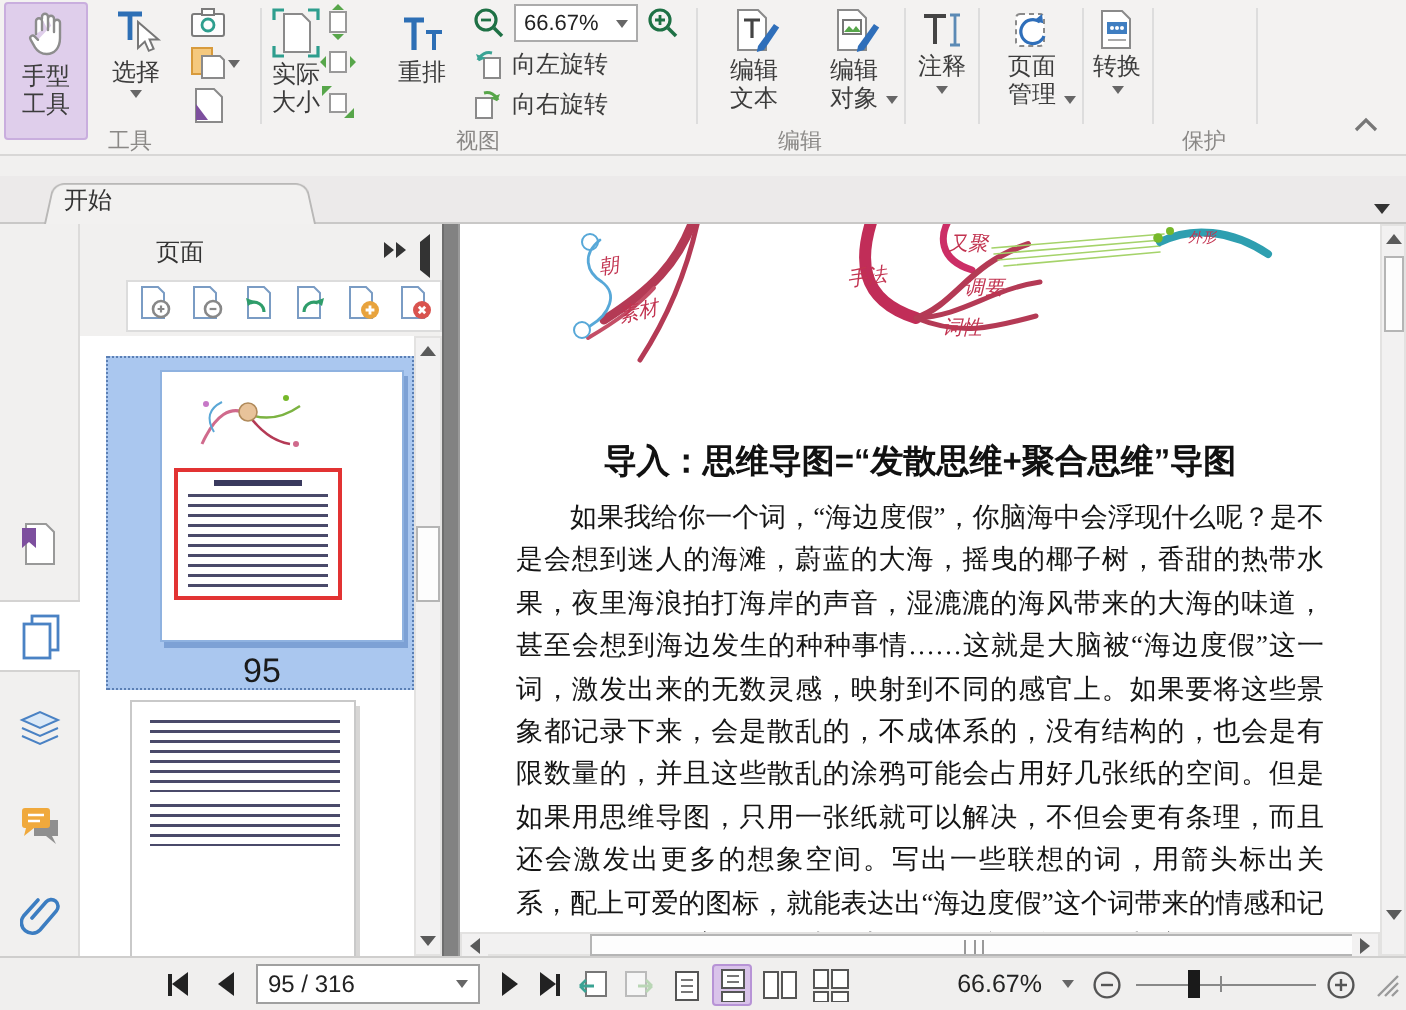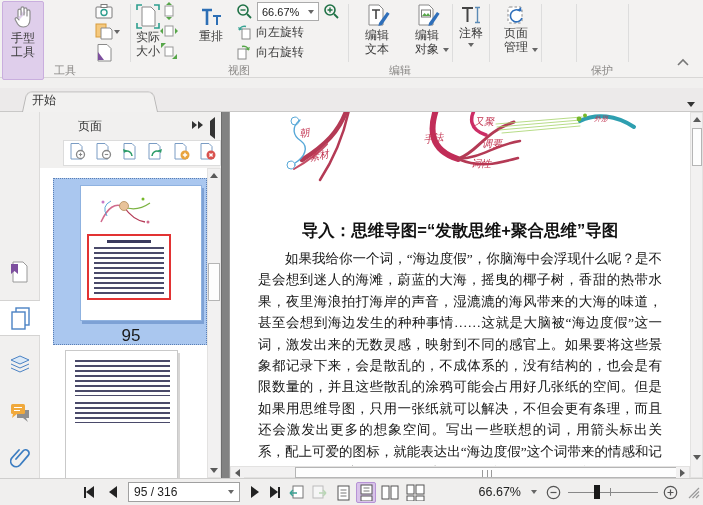--- a/index.html
+++ b/index.html
@@ -61,28 +61,36 @@
   .sb-ico { display:flex; align-items:center; justify-content:center; }
   .layout-on { background:#d9c3ea; border:1px solid #b793d6; border-radius:2px; }
   .pagecombo { background:#fff; border:1px solid #a0a0a0; font-size:12px; color:#222; display:flex; align-items:center; padding:0 5px; }
   .pagecombo .caret { margin-left:auto; }
 </style>
 </head>
 <body>
 
 <div class="ribbon abs">
 
-  <div class="rbtn hand-active abs" style="left:2px;top:1px;width:42px;height:79px;padding-top:3px">
+  <div class="rbtn hand-active abs" style="left:2px;top:1px;width:42px;height:69px;padding-top:3px">
     <svg width="24" height="26" viewBox="0 0 24 26">
         <path d="M7 12V5.6a1.5 1.5 0 0 1 3 0V10m0-5.8V3.4a1.5 1.5 0 0 1 3 0V10m0-5.6a1.5 1.5 0 0 1 3 0V11m0-4.6a1.5 1.5 0 0 1 3 0V14c0 5-2.8 8-6.6 8-3 0-4.6-1.2-5.9-3.3l-2.2-3.9c-.8-1.4.9-2.7 2-1.6l1.7 1.7" fill="#fff" stroke="#8d8d8d" stroke-width="1.2" stroke-linecap="round" stroke-linejoin="round"></path>
       </svg>
     <div class="blabel pre">手型
 工具</div>
   </div>
 
+  <div class="rbtn abs" style="left:46px;top:1px;width:44px;height:61px;padding-top:2px">
+    <svg width="26" height="26" viewBox="0 0 26 26">
+      <path d="M4 4h12M10 4v13" stroke="#2d6fb5" stroke-width="2.4" fill="none"></path>
+      <path d="M14 8v13l3.4-3.2 2 4.6 2.4-1-2-4.6h4.4z" fill="#fff" stroke="#777" stroke-width="1"></path>
+    </svg>
+    <div class="blabel">选择</div>
+    <span class="caret" style="margin-top:2px"></span>
+  </div>
 
   <div class="abs" style="left:94px;top:2px">
     <svg width="20" height="18" viewBox="0 0 20 18">
       <rect x="2" y="5" width="16" height="11" rx="1" fill="#fdfdfd" stroke="#7b7b7b"></rect>
       <rect x="7" y="2.5" width="6" height="3" fill="#fdfdfd" stroke="#7b7b7b"></rect>
       <circle cx="10" cy="10.5" r="3" fill="none" stroke="#2e9e8e" stroke-width="1.4"></circle>
     </svg>
   </div>
   <div class="abs" style="left:94px;top:22px;display:flex;align-items:center">
     <svg width="20" height="19" viewBox="0 0 20 19">
@@ -212,20 +220,32 @@
       <rect x="3" y="3" width="14" height="16" rx="2" fill="#fff" stroke="#8a8a8a" stroke-dasharray="2.5 2"></rect>
       <path d="M15 7a6 6 0 1 0 2 7" fill="none" stroke="#2f6fba" stroke-width="1.6"></path>
       <path d="M16 3l.6 4.6L12 6.4z" fill="#2f6fba"></path>
     </svg>
     <div class="blabel pre">页面
 管理</div>
     <span class="caret abs" style="right:2px;bottom:10px"></span>
   </div>
   <div class="vsep abs" style="left:541px"></div>
 
+  <div class="rbtn abs" style="left:542px;top:1px;width:33px;height:61px;padding-top:3px">
+    <svg width="21" height="22" viewBox="0 0 21 22">
+      <path d="M3 1.5h10l4 4V20H3z" fill="#fff" stroke="#8a8a8a"></path>
+      <rect x="5.5" y="7" width="10" height="6" fill="#3f7ec1"></rect>
+      <circle cx="8" cy="10" r="1" fill="#fff"></circle>
+        <circle cx="10.5" cy="10" r="1" fill="#fff"></circle>
+        <circle cx="13" cy="10" r="1" fill="#fff"></circle>
+      <path d="M6 16h9" stroke="#aaa"></path>
+    </svg>
+    <div class="blabel">转换</div>
+    <span class="caret" style="margin-top:3px"></span>
+  </div>
   <div class="vsep abs" style="left:576px"></div>
 
   <div class="glabel abs" style="left:576px;width:52px">保护</div>
   <div class="vsep abs" style="left:628px"></div>
 
   <div class="abs" style="left:676px;top:56px;width:20px;height:16px">
     <svg width="14" height="9" viewBox="0 0 14 9">
       <path d="M2 7l5-5 5 5" fill="none" stroke="#777" stroke-width="1.6"></path>
     </svg>
   </div>

